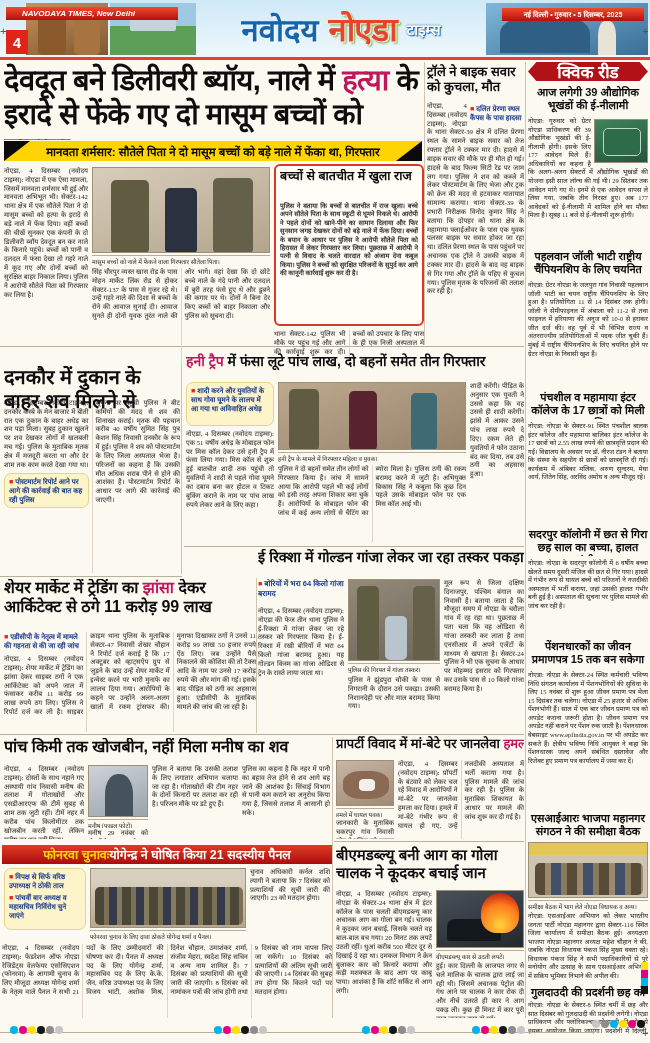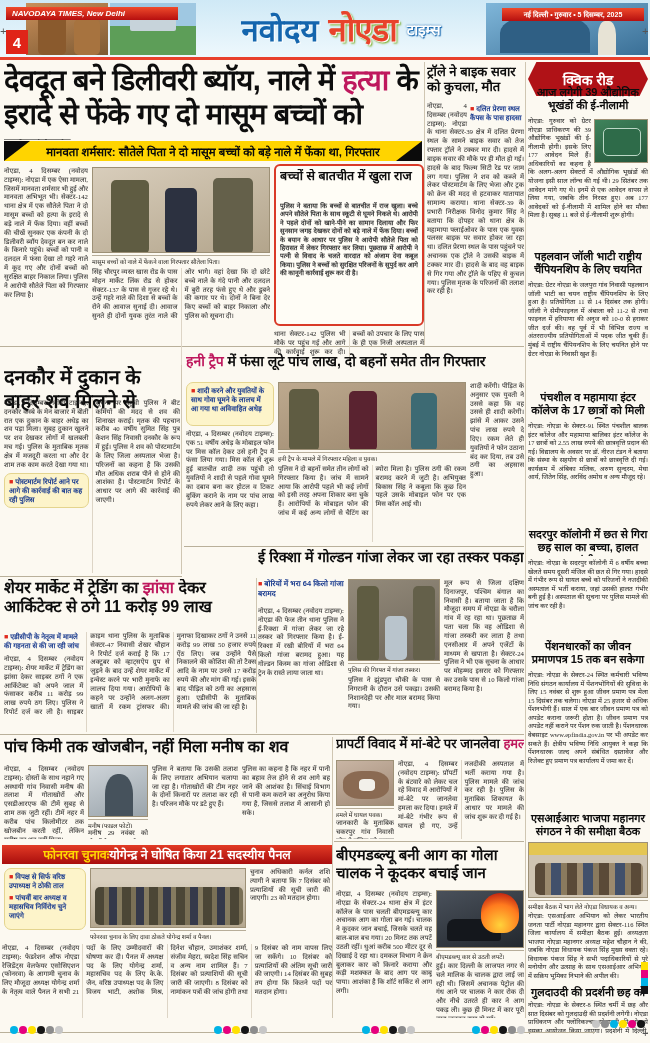--- a/index.html
+++ b/index.html
@@ -17,21 +17,21 @@
 .yel{color:#ffd900}
 .photo{position:absolute;overflow:hidden;border:1px solid #9d9076;background:linear-gradient(160deg,#d8cdbb,#b3a58c)}
 .fig{position:absolute;border-radius:5px}
 .caption{font-size:6.2px;line-height:1.25;color:#26241f;overflow:hidden;border-top:1px solid #b7ad99;padding-top:2px;text-align:left}
 .inset{font-family:"Liberation Sans",sans-serif;font-weight:bold;color:#1b3c8f;font-size:7px;line-height:1.3;overflow:hidden;text-align:left}
 .inset .bullet{color:#e02a1e;font-size:7px}
 .insetbox{background:#fdf4ca;border:1px solid #e4d48e;border-radius:7px;padding:3px 4px}
 .vline{position:absolute;width:1px;background:#cfc6b2}
 .hline{position:absolute;height:1px;background:#b9b09a}
 .dots{position:absolute;width:8px;height:8px;border-radius:50%}
-.headban{background:linear-gradient(180deg,#ef4a2b,#b60f0f);color:#fff;font-family:"Liberation Sans",sans-serif;font-weight:bold;display:flex;align-items:center;padding-left:6px;overflow:hidden}
+.headban{background:linear-gradient(180deg,#ef4a2b,#b60f0f);color:#fff;font-family:"Liberation Sans",sans-serif;font-weight:bold;display:flex;align-items:center;padding-left:16px;overflow:hidden}
 .ribbon{background:#b01217;color:#fff;font-family:"Liberation Sans",sans-serif;font-weight:bold;display:flex;align-items:center;justify-content:center;clip-path:polygon(0% 50%,7% 0%,93% 0%,100% 50%,93% 100%,7% 100%);overflow:hidden}
 .sbti{font-family:"Liberation Sans",sans-serif;font-weight:bold;font-size:11px;line-height:1.2;text-align:center;color:#0d0d0d;overflow:hidden}
 .strap{background:#ffd400;display:flex;align-items:center;justify-content:center;font-family:"Liberation Sans",sans-serif;font-weight:bold;font-size:11.5px;color:#090909;overflow:hidden}
 .tri{position:absolute;width:0;height:0}
 .crop{position:absolute;color:#555;font-size:11px;font-family:"Liberation Mono",monospace}
 </style>
 </head>
 <body>
 
 <div id="page">
@@ -196,21 +196,21 @@
     <span>चालक ने कूदकर बचाई जान</span>
   </div>
   <div class="abs bt" style="left:336px;top:890px;width:96px;height:128px">नोएडा, 4 दिसम्बर (नवोदय टाइम्स): नोएडा के सेक्टर-24 थाना क्षेत्र में इंटर कॉलेज के पास चलती बीएमडब्ल्यू कार अचानक आग का गोला बन गई। चालक ने कूदकर जान बचाई, जिसके चलते वह बाल-बाल बच गया। 20 मिनट तक लपटें उठती रहीं। धुआं करीब 500 मीटर दूर से दिखाई दे रहा था। दमकल विभाग ने क्रेन बुलाकर कार को किनारे कराया और कड़ी मशक्कत के बाद आग पर काबू पाया। आशंका है कि शॉर्ट सर्किट से आग लगी।</div>
   <div class="photo" style="left:436px;top:890px;width:88px;height:58px;background:linear-gradient(160deg,#49505a,#23282e)">
     <div class="fig" style="left:10px;top:28px;width:54px;height:22px;background:#14171c;border-radius:8px 14px 3px 3px"></div>
     <div class="fig" style="left:44px;top:2px;width:38px;height:40px;background:radial-gradient(circle at 50% 80%,#ffd23a,#ff7a1e 55%,#c52a12 85%);border-radius:50% 50% 40% 40%"></div>
   </div>
   <div class="abs caption" style="left:436px;top:950px;width:88px;height:10px">बीएमडब्ल्यू कार से उठती लपटें।</div>
   <div class="abs bt" style="left:436px;top:962px;width:88px;height:56px">हुई। कार दिल्ली के लाजपत नगर से चले मालिक के चालक द्वारा लाई जा रही थी। जिसमें अचानक पेट्रोल की गंध आने पर चालक ने कार रोक दी और नीचे उतरते ही कार ने आग पकड़ ली। कुछ ही मिनट में कार पूरी तरह जलकर राख हो गई।</div>
 
-  <div class="abs ribbon" style="left:528px;top:62px;width:120px;height:34px;font-size:14px">
+  <div class="abs ribbon" style="left:528px;top:62px;width:120px;height:19px;font-size:17px">
     <span>क्विक रीड</span>
   </div>
 
   <div class="abs sbti" style="left:528px;top:86px;width:120px;height:28px">आज लगेगी 39 औद्योगिक भूखंडों की ई-नीलामी</div>
   <div class="abs sb" style="left:528px;top:117px;width:120px;height:131px">
     <span class="photo" style="position:relative;float:right;display:block;width:54px;height:44px;margin:2px 0 2px 3px;background:linear-gradient(160deg,#3f835b,#25563b)">
       <span class="fig" style="left:8px;top:8px;width:38px;height:28px;background:#2e6b49;border:1px solid #bcd8c6"></span>
     </span>
     <span>नोएडा: गुरुवार को ग्रेटर नोएडा प्राधिकरण की 39 औद्योगिक भूखंडों की ई-नीलामी होगी। इसके लिए 177 आवेदन मिले हैं। अधिकारियों का कहना है कि अलग-अलग सेक्टरों में औद्योगिक भूखंडों की योजना इसी साल लॉन्च की गई थी। 29 सितंबर तक आवेदन मांगे गए थे। इनमें से एक आवेदन वापस ले लिया गया, जबकि तीन निरस्त हुए। अब 177 आवेदकों को ई-नीलामी में शामिल होने का मौका मिला है। सुबह 11 बजे से ई-नीलामी शुरू होगी।</span>
   </div>

